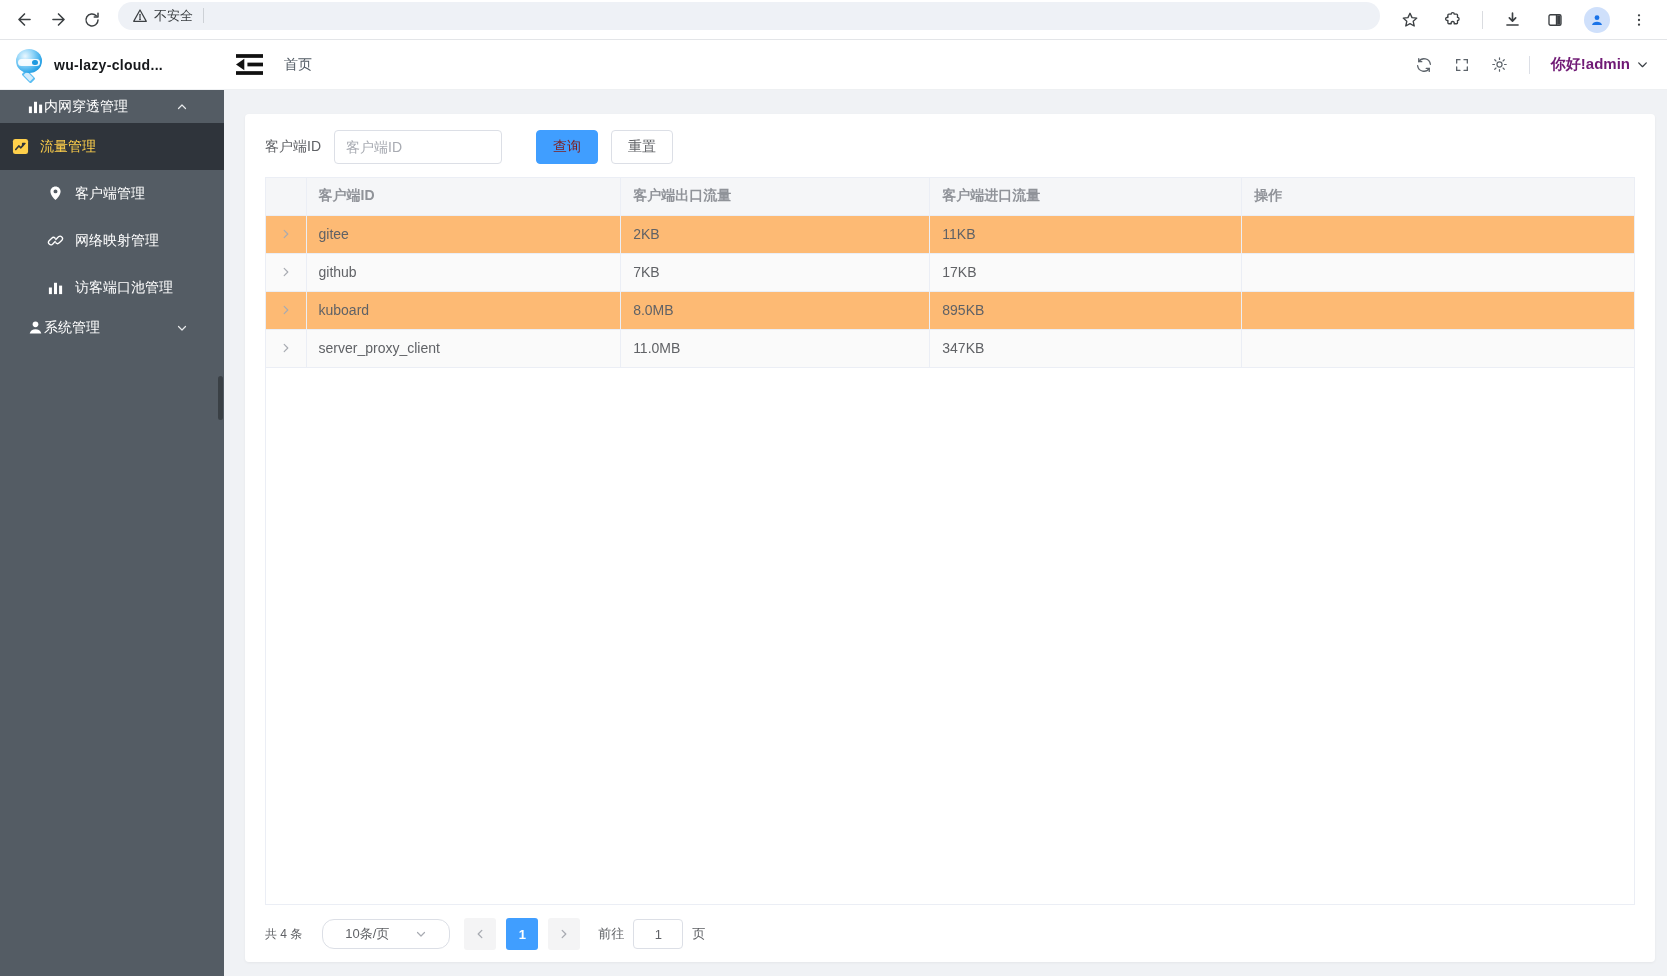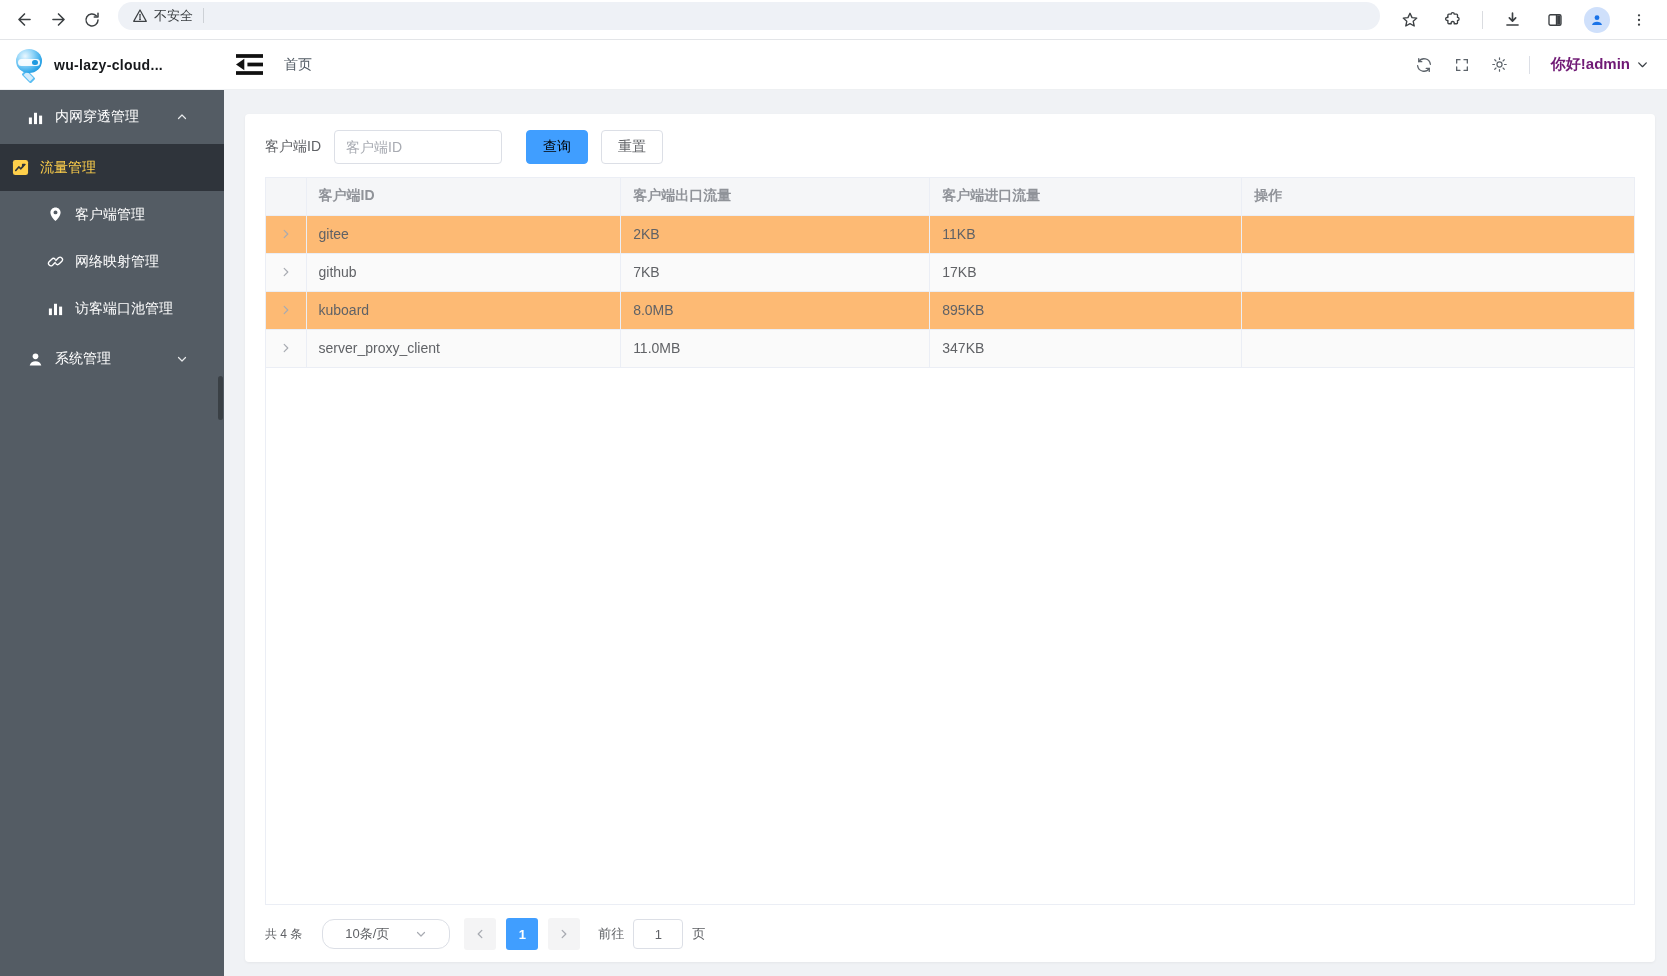--- a/index.html
+++ b/index.html
@@ -36,41 +36,41 @@
   .app-title { font-size:14px; font-weight:700; color:#17191c; letter-spacing:.3px; white-space:nowrap; }
   .fold-btn { margin-left:12px; color:#111; cursor:pointer; display:flex; align-items:center; }
   .breadcrumb { margin-left:21px; font-size:14px; color:#515a63; }
   .header-right { margin-left:auto; display:flex; align-items:center; gap:21px; padding-right:18px; color:#5d646b; }
   .hdr-sep { width:1px; height:18px; background:#dcdfe6; }
   .greeting { display:flex; align-items:center; gap:6px; font-size:15px; font-weight:700; color:#701a75; cursor:pointer; }
 
   
   .body-wrap { display:flex; height:886px; }
   .sidebar { width:224px; flex:none; background:#545c64; position:relative; color:#fff; }
-  .menu-group { height:54px; display:flex; align-items:center; padding:0 36px 0 27px;
-    font-size:14px; cursor:pointer; gap:11px; }
+  .menu-group { height:33px; display:flex; align-items:center; padding:0 36px 0 27px;
+    font-size:14px; cursor:pointer; }
   .menu-group .chev { margin-left:auto; color:#e8eaec; }
   .submenu-item { height:47px; display:flex; align-items:center; padding-left:47px;
     font-size:14px; gap:11px; cursor:pointer; }
   .submenu-item.active { background:#2f343b; color:#ffd04b;padding-left:12px; }
   .side-thumb { position:absolute; right:1px; top:286px; width:5px; height:44px;
     background:rgba(0,0,0,.30); border-radius:3px; }
 
   .content { flex:1; padding:24px 12px 14px 21px; display:flex; min-width:0; }
   .card { flex:1; background:#fff; border-radius:4px; box-shadow:0 1px 3px rgba(0,0,0,.05);
     padding:10px 20px 12px; display:flex; flex-direction:column; min-width:0; }
 
   
   .filter-row { display:flex; align-items:center; margin:6px 0 13px; }
   .filter-label { font-size:14px; color:#606266; margin-right:13px; }
   .filter-input { width:168px; height:34px; border:1px solid #dcdfe6; border-radius:4px;
     padding:0 11px; font-size:14px; color:#606266; outline:none; font-family:inherit; }
   .filter-input::placeholder { color:#a8abb2; }
   .btn { height:34px; padding:0 16px; border-radius:4px; font-size:14px; cursor:pointer; font-family:inherit; }
-  .btn-primary { margin-left:24px; background:#409eff; border:1px solid #409eff; color:#000000; }
+  .btn-primary { margin-left:34px; background:#409eff; border:1px solid #409eff; color:#7f1d1d; }
   .btn-plain { margin-left:13px; background:#fff; border:1px solid #dcdfe6; color:#606266; }
 
   
   .table-wrap { flex:1; border:1px solid #ebeef5; overflow:hidden; background:#fff; }
   table { width:100%; border-collapse:collapse; font-size:14px; table-layout:fixed; }
   th { background:#f5f6f8; color:#909399; font-weight:600; text-align:left;
     height:37px; padding:0 12px; border-right:1px solid #ebeef5; border-bottom:1px solid #ebeef5; }
   th:last-child, td:last-child { border-right:none; }
   td { height:38px; padding:0 12px; color:#606266; background:#fdba74;
     border-right:1px solid #ebeef5; border-bottom:1px solid #ebeef5; }

